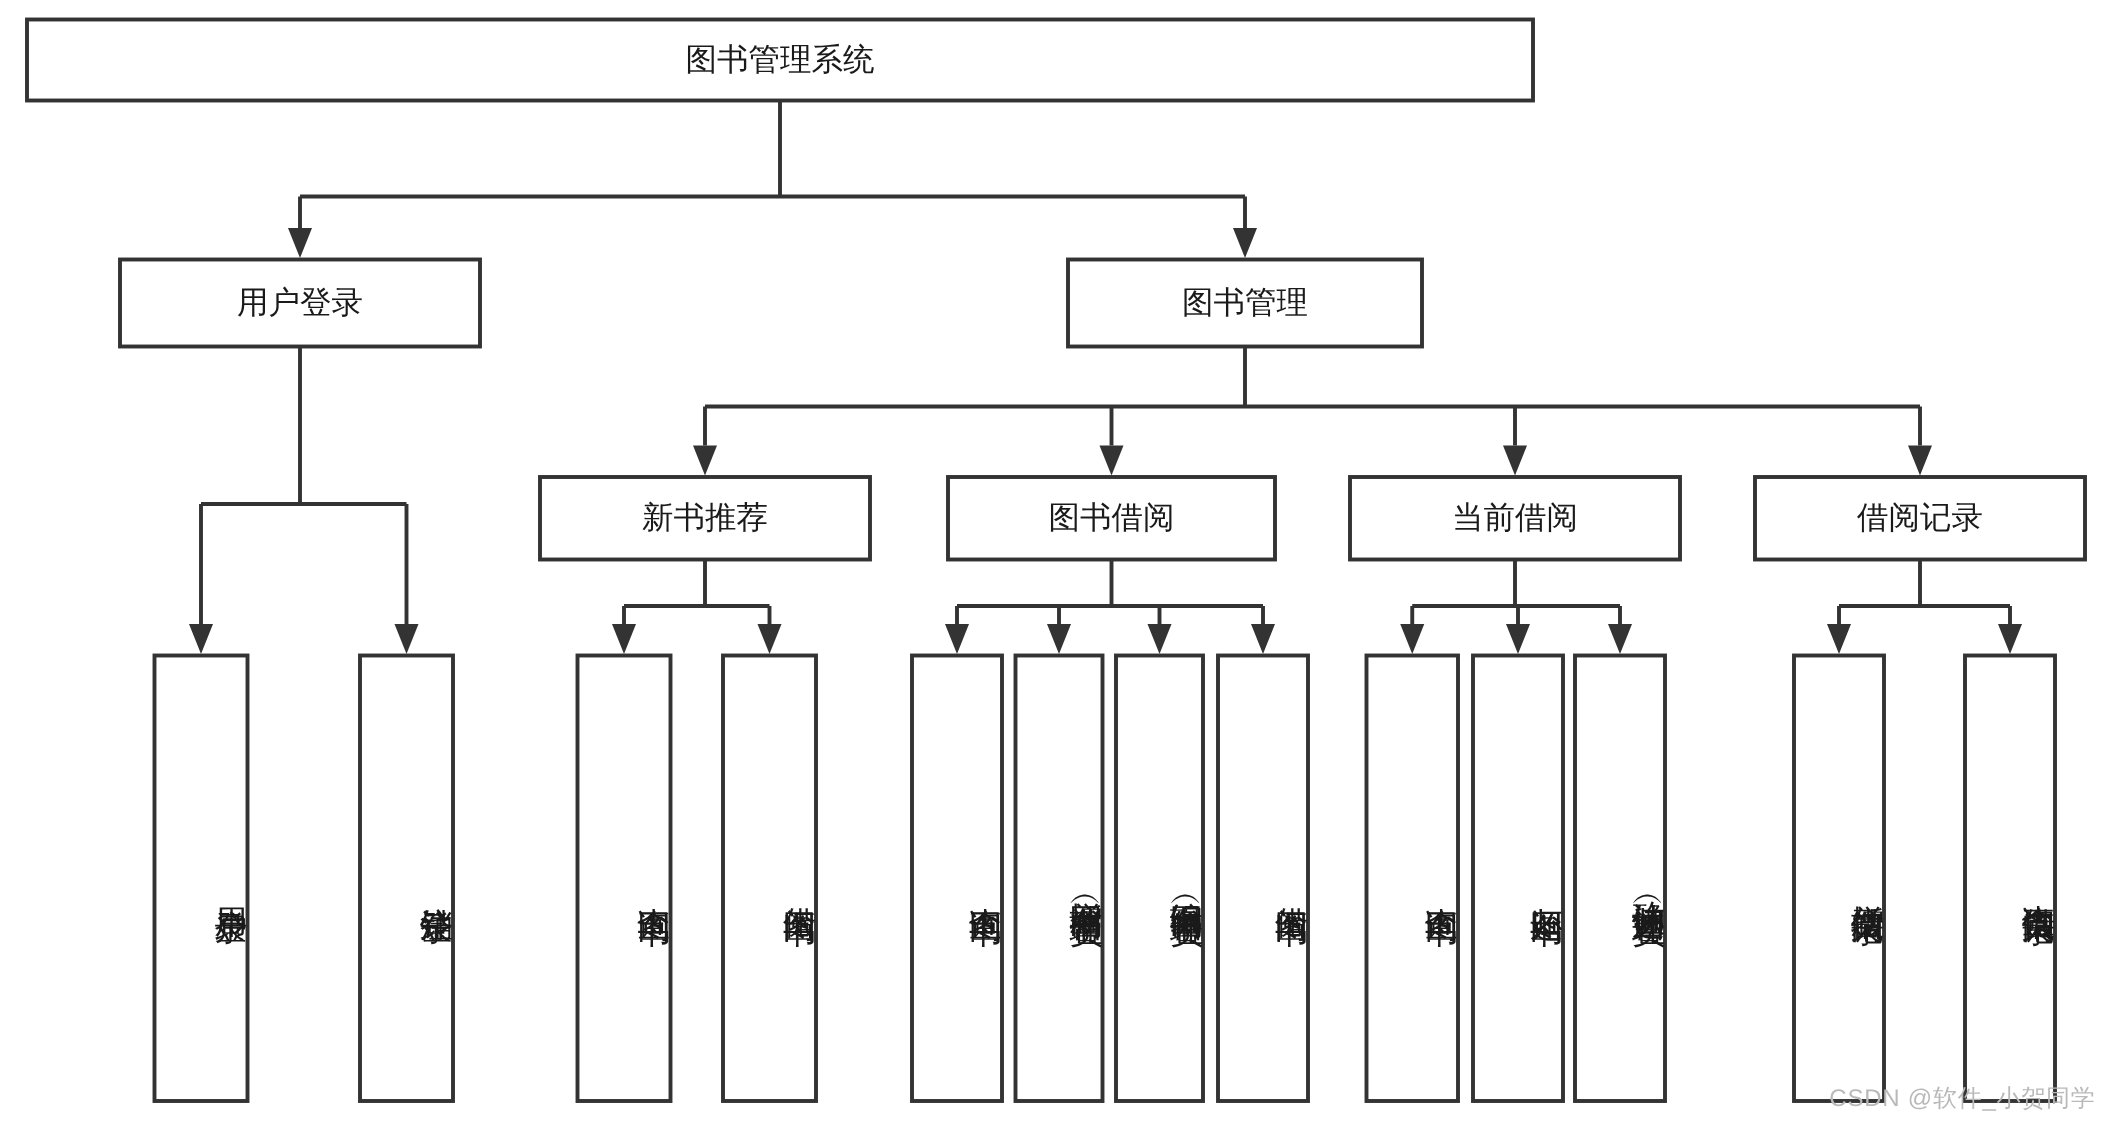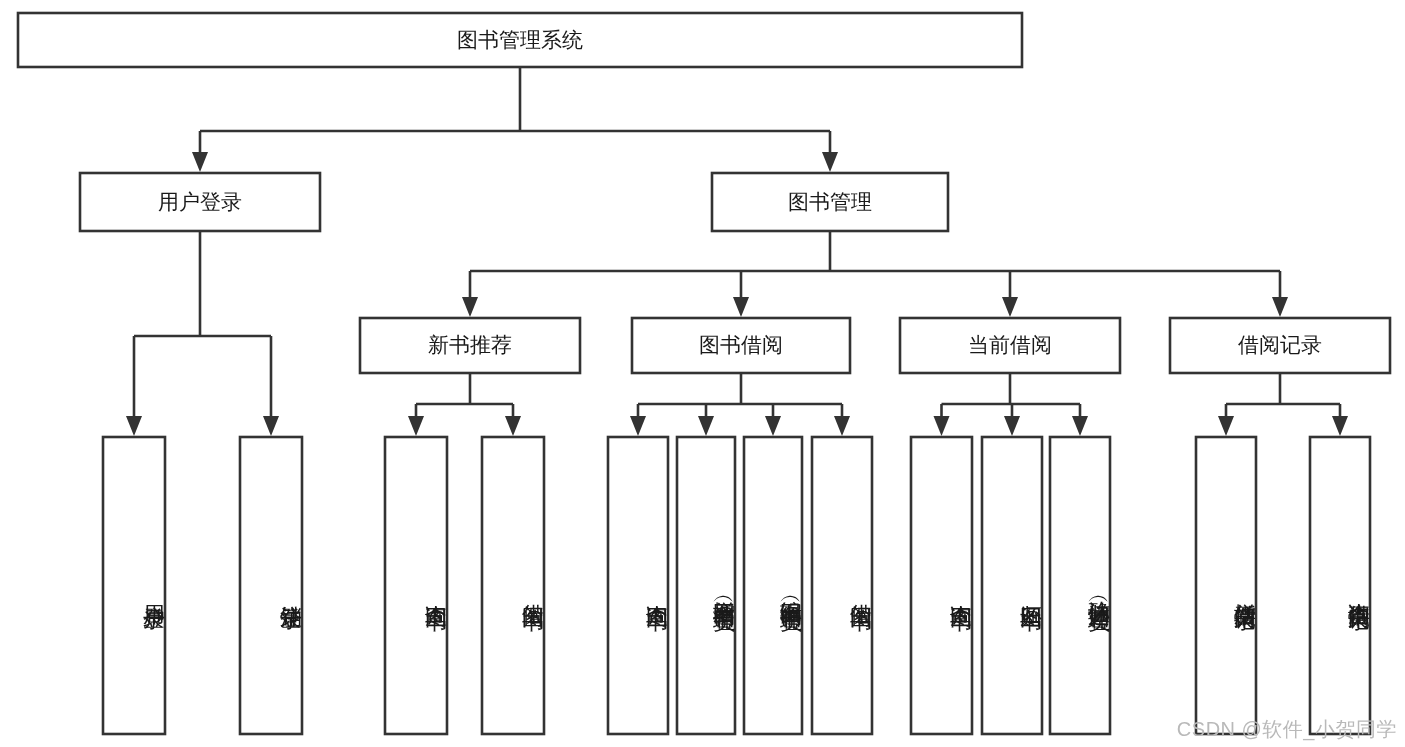--- a/index.html
+++ b/index.html
@@ -63,21 +63,21 @@
     display: flex;
     align-items: flex-start;
     justify-content: center;
     pointer-events: none;
   }
   .watermark {
     position: absolute;
     right: 8px;
     bottom: 4px;
     font-family: "Liberation Sans", "DejaVu Sans", sans-serif;
-    font-size: 20px;
+    font-size: 16px;
     color: #b9b9b9;
     white-space: nowrap;
     letter-spacing: 0.5px;
   }
 </style>
 </head>
 <body>
 
 <div id="diagram-root">
   <svg id="diagram-svg" viewBox="0 0 1405 747">

